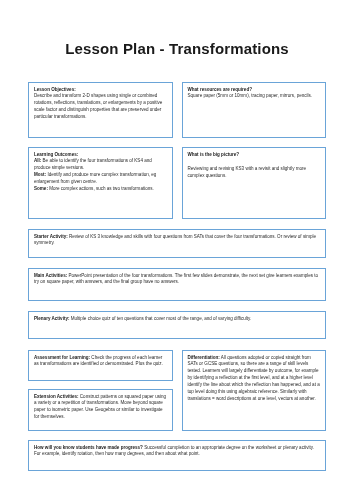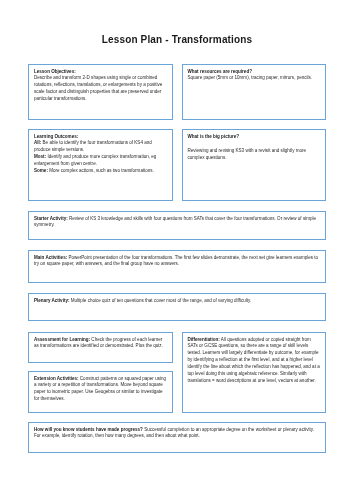--- a/index.html
+++ b/index.html
@@ -16,25 +16,25 @@
   }
   .page {
     position: relative;
     width: 354px;
     height: 500px;
     box-sizing: border-box;
     padding: 0 28px;
   }
   .doc-title {
     text-align: center;
-    font-size: 10px;
+    font-size: 15px;
     font-weight: bold;
     letter-spacing: 0.15px;
     color: #1a1a1a;
-    margin: 8px;
+    margin: 14px;
     padding-top: 26px;
     padding-bottom: 11px;
   }
   .row {
     display: flex;
     gap: 9px;
     align-items: stretch;
   }
   .col {
     flex: 1 1 0;

